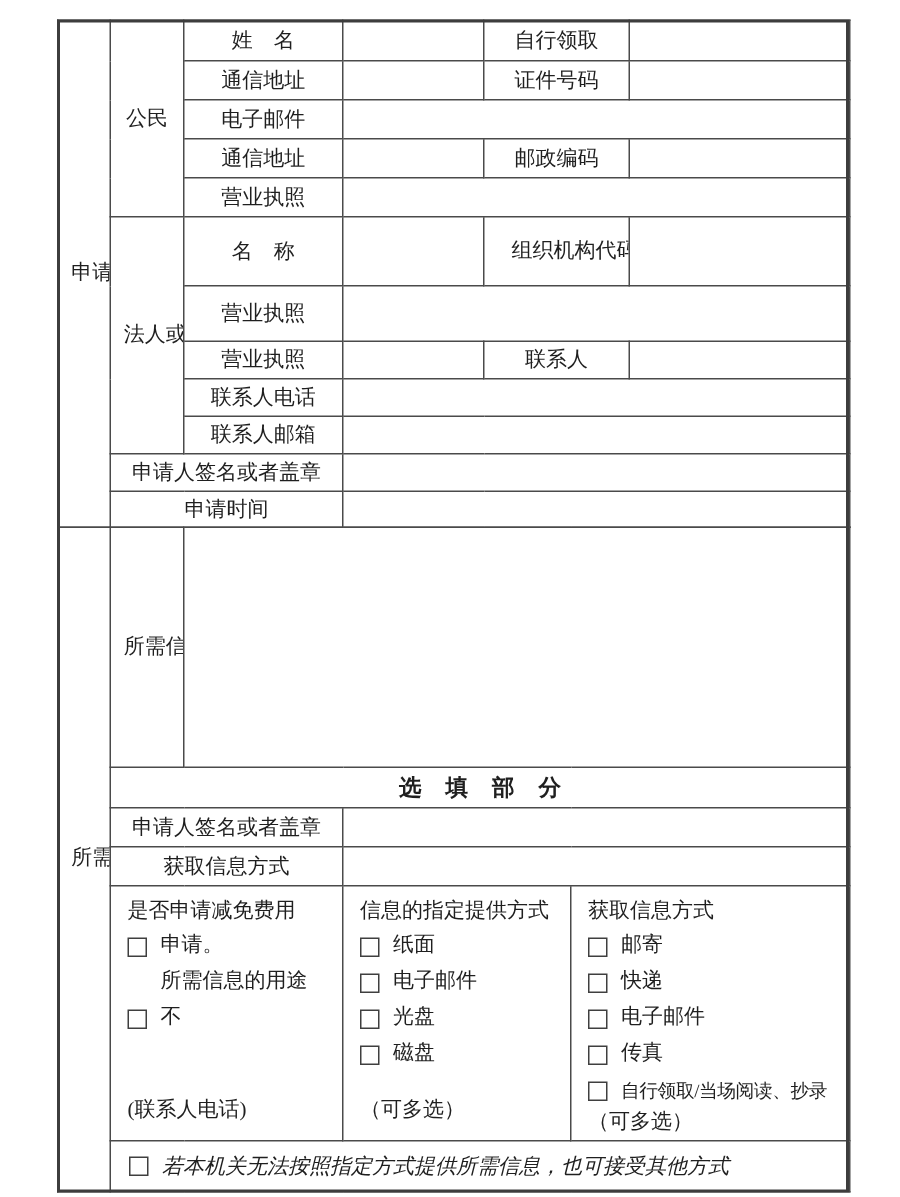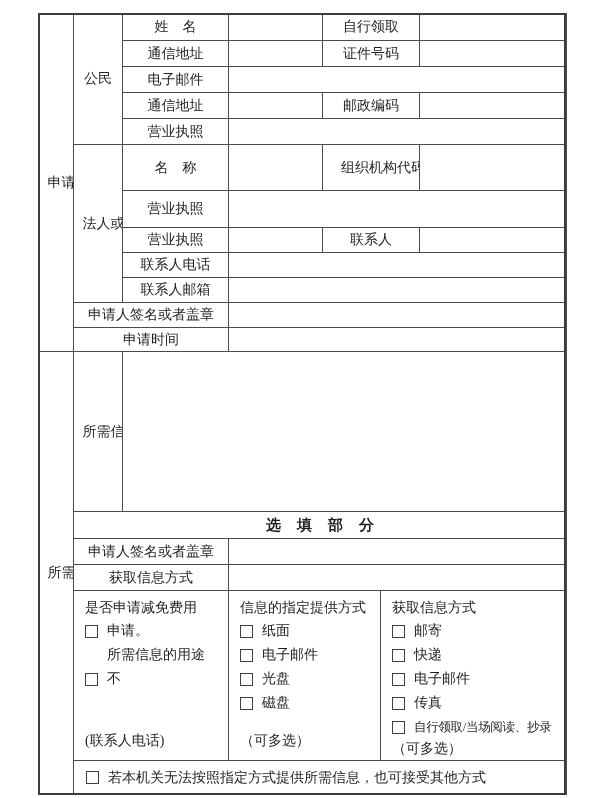--- a/index.html
+++ b/index.html
@@ -77,20 +77,21 @@
     background: #ffffff;
   }
   .cbnote { line-height: 24px; padding-left: 22px; white-space: pre; }
   .cbfoot { margin-top: auto; line-height: 20px; }
   .long   { font-size: 12.5px; letter-spacing: -0.3px; }
   .fallback-row {
     display: flex; align-items: center;
     padding-left: 12px;
     height: 33px; box-sizing: border-box;
     text-align: center;
+    font-style: italic;
   }
 </style>
 </head>
 <body>
 
 <div class="form-wrap">
 
   <table class="t t1">
     <colgroup>
       <col style="width:35px">

